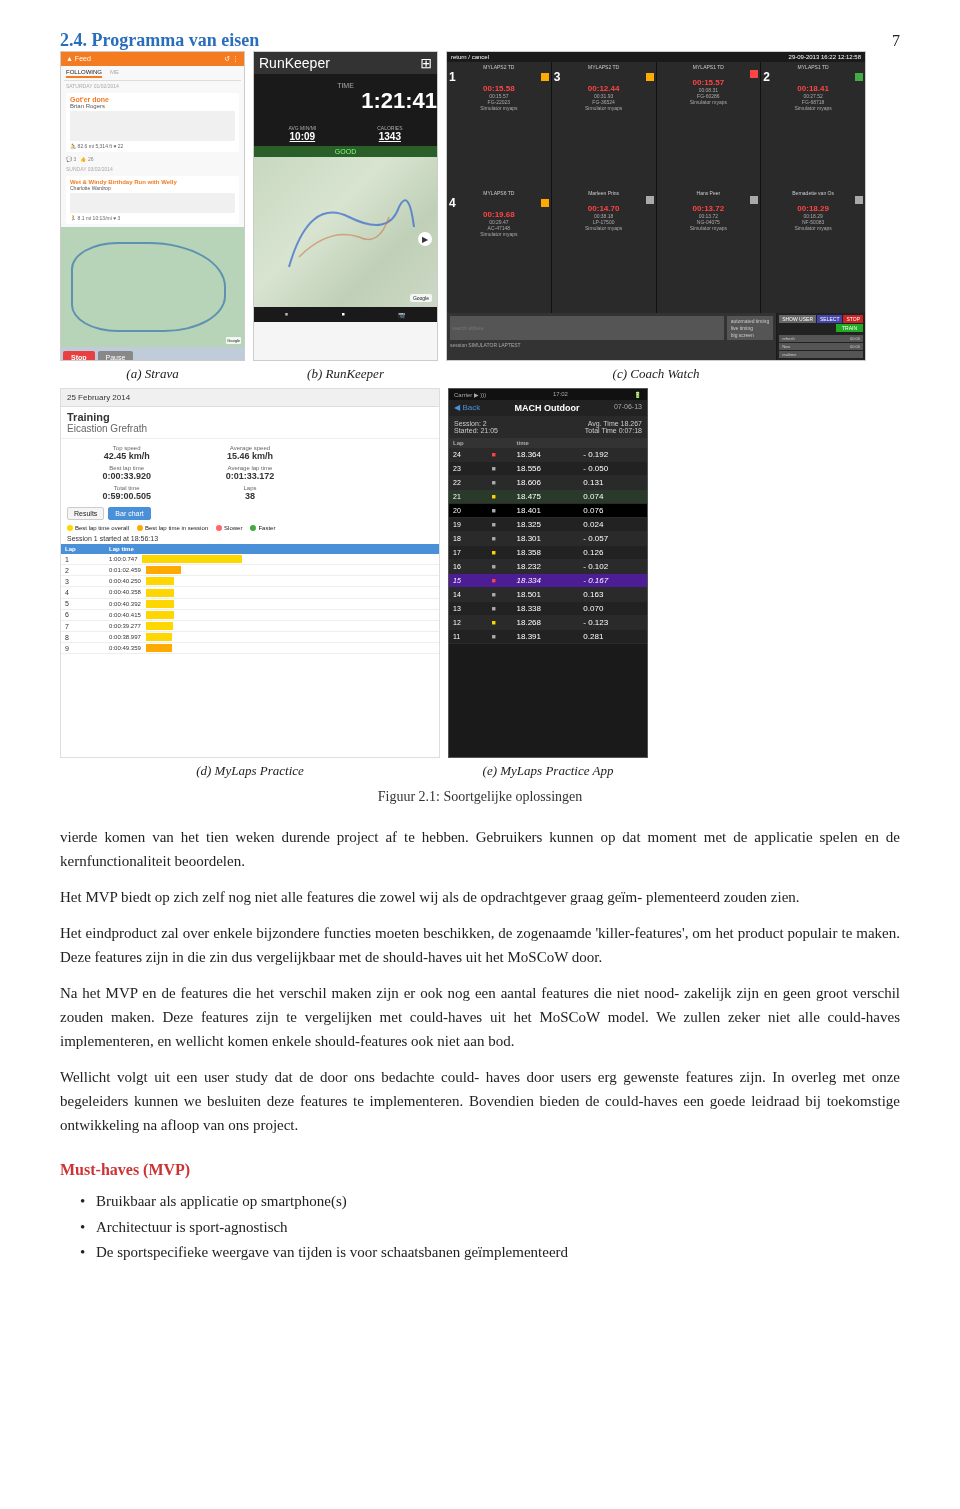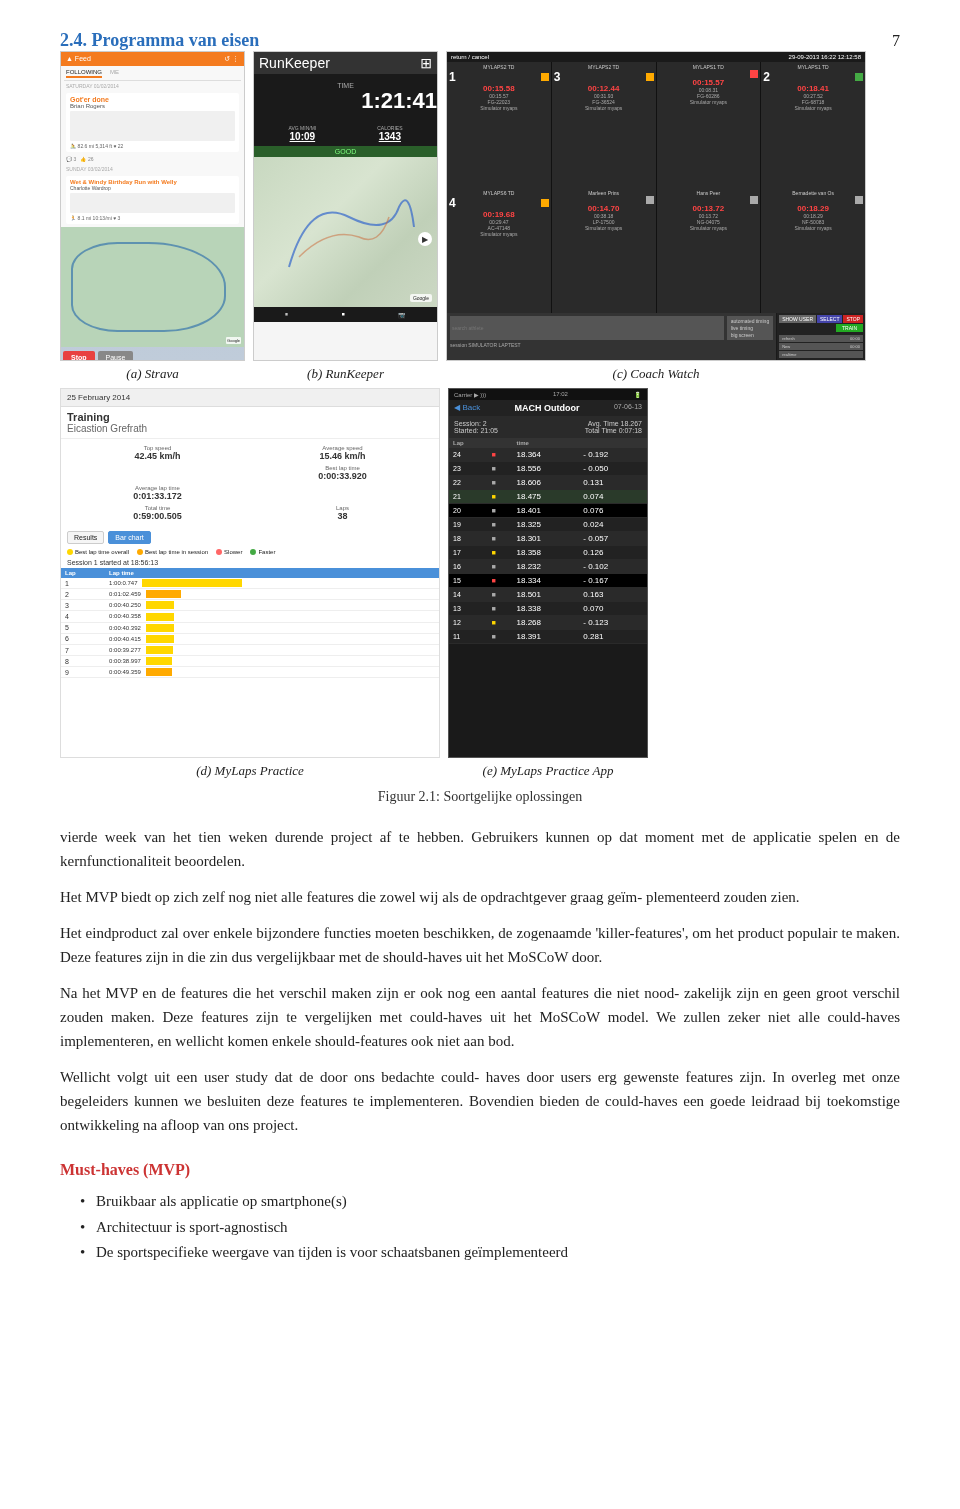--- a/index.html
+++ b/index.html
@@ -287,21 +287,21 @@
       background: #f0f0f0;
       border-bottom: 1px solid #ddd;
       padding: 4px 6px;
       font-size: 8px;
       color: #333;
       display: flex;
       justify-content: space-between;
     }
     .mpp-stats {
       display: grid;
-      grid-template-columns: repeat(2, 1fr);
+      grid-template-columns: repeat(3, 1fr);
       gap: 4px;
       padding: 6px;
     }
     .mpp-stat-box {
       text-align: center;
     }
     .mpp-stat-label { font-size: 6px; color: #666; }
     .mpp-stat-value { font-size: 9px; font-weight: bold; color: #333; }
     .mpp-tabs {
       display: flex;
@@ -944,21 +944,21 @@
                 <td style="color:#ffd700;font-size:7px;">■</td>
                 <td class="mpa-time">18.358</td>
                 <td class="mpa-diff-pos">0.126</td>
               </tr>
               <tr style="background:#2a2a2a;">
                 <td class="mpa-lap-num">16</td>
                 <td style="color:#aaa;font-size:7px;">■</td>
                 <td class="mpa-time">18.232</td>
                 <td class="mpa-diff-neg">- 0.102</td>
               </tr>
-              <tr style="background:#000000;">
+              <tr style="background:#4c1d95;font-style:italic;">
                 <td class="mpa-lap-num">15</td>
                 <td style="color:#ff4444;font-size:7px;">■</td>
                 <td class="mpa-time">18.334</td>
                 <td class="mpa-diff-neg">- 0.167</td>
               </tr>
               <tr style="background:#2a2a2a;">
                 <td class="mpa-lap-num">14</td>
                 <td style="color:#aaa;font-size:7px;">■</td>
                 <td class="mpa-time">18.501</td>
                 <td class="mpa-diff-pos">0.163</td>
@@ -986,21 +986,21 @@
         </div>
       </div>
       <div class="screen-label">(e) MyLaps Practice App</div>
     </div>
   </div>
 
   <div class="figure-caption">Figuur 2.1: Soortgelijke oplossingen</div>
 </div>
 
 <p class="body-text">
-  <span>vierde week van het tien weken durende project af te hebben. Gebruikers kunnen op dat moment met de applicatie spelen en de kernfunctionaliteit beoordelen.</span>
+  <span>vierde komen van het tien weken durende project af te hebben. Gebruikers kunnen op dat moment met de applicatie spelen en de kernfunctionaliteit beoordelen.</span>
 </p>
 <p class="body-text">
   <span>Het MVP biedt op zich zelf nog niet alle features die zowel wij als de opdrachtgever graag geïm- plementeerd zouden zien.</span>
 </p>
 <p class="body-text">
   <span>Het eindproduct zal over enkele bijzondere functies moeten beschikken, de zogenaamde 'killer-features', om het product populair te maken. Deze features zijn in die zin dus vergelijkbaar met de should-haves uit het MoSCoW door.</span>
 </p>
 <p class="body-text">
   <span>Na het MVP en de features die het verschil maken zijn er ook nog een aantal features die niet nood- zakelijk zijn en geen groot verschil zouden maken. Deze features zijn te vergelijken met could-haves uit het MoSCoW model. We zullen zeker niet alle could-haves implementeren, en wellicht komen enkele should-features ook niet aan bod.</span>
 </p>

